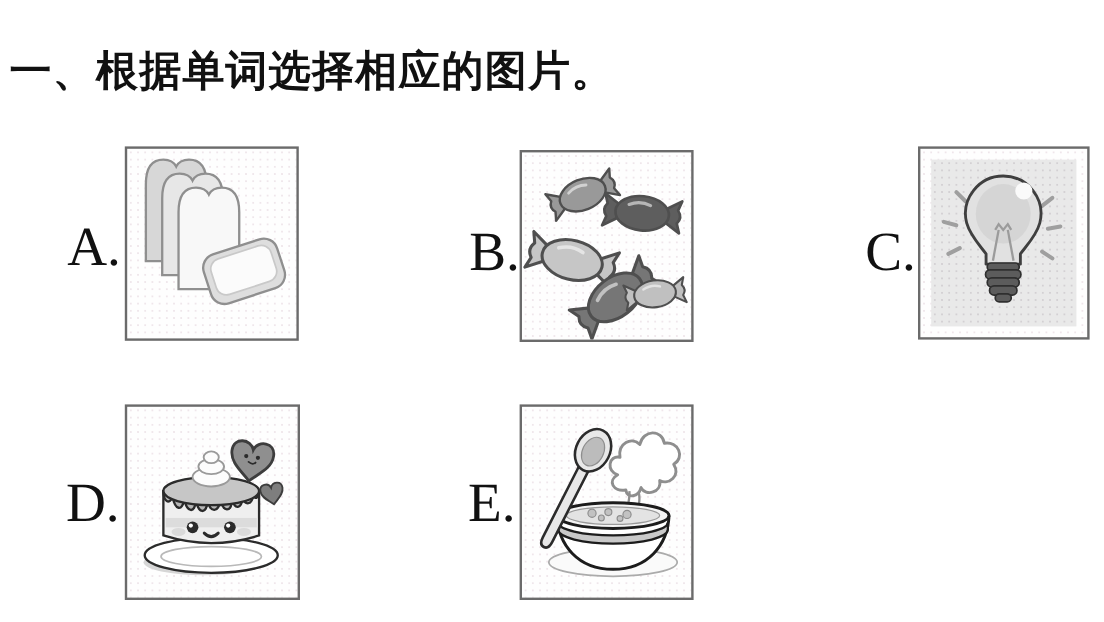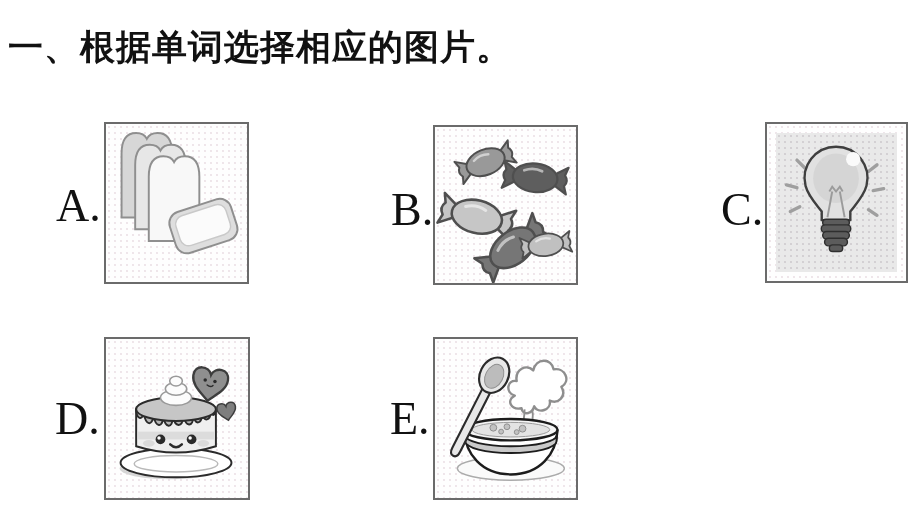--- a/index.html
+++ b/index.html
@@ -1,18 +1,18 @@
 <!DOCTYPE html>
 <html><head>
 <meta charset="utf-8">
 <style>
   html,body{margin:0;padding:0;background:#fff;}
   .slide{position:relative;width:920px;height:518px;background:#ffffff;overflow:hidden;
          font-family:"Liberation Sans",sans-serif;}
-  .title{position:absolute;left:8px;top:24px;margin:0;font-size:35px;font-weight:bold;
+  .title{position:absolute;left:8px;top:36px;margin:0;font-size:35px;font-weight:bold;
          color:#111;letter-spacing:1px;white-space:nowrap;}
   .label{position:absolute;font-family:"Liberation Serif",serif;font-size:46px;line-height:1;
          color:#111;}
   .imgbox{position:absolute;box-sizing:border-box;border:2px solid #6b6b6b;
           background-color:#fefefe;
           background-image:radial-gradient(rgba(205,175,190,0.30) 1px, rgba(0,0,0,0) 1px);
           background-size:6px 6px;}
   .imgbox > svg{display:block;width:100%;height:100%;}
   .panel-pad{padding:9px;}
   .panel-inner{width:100%;height:100%;background-color:#e9e9e9;

